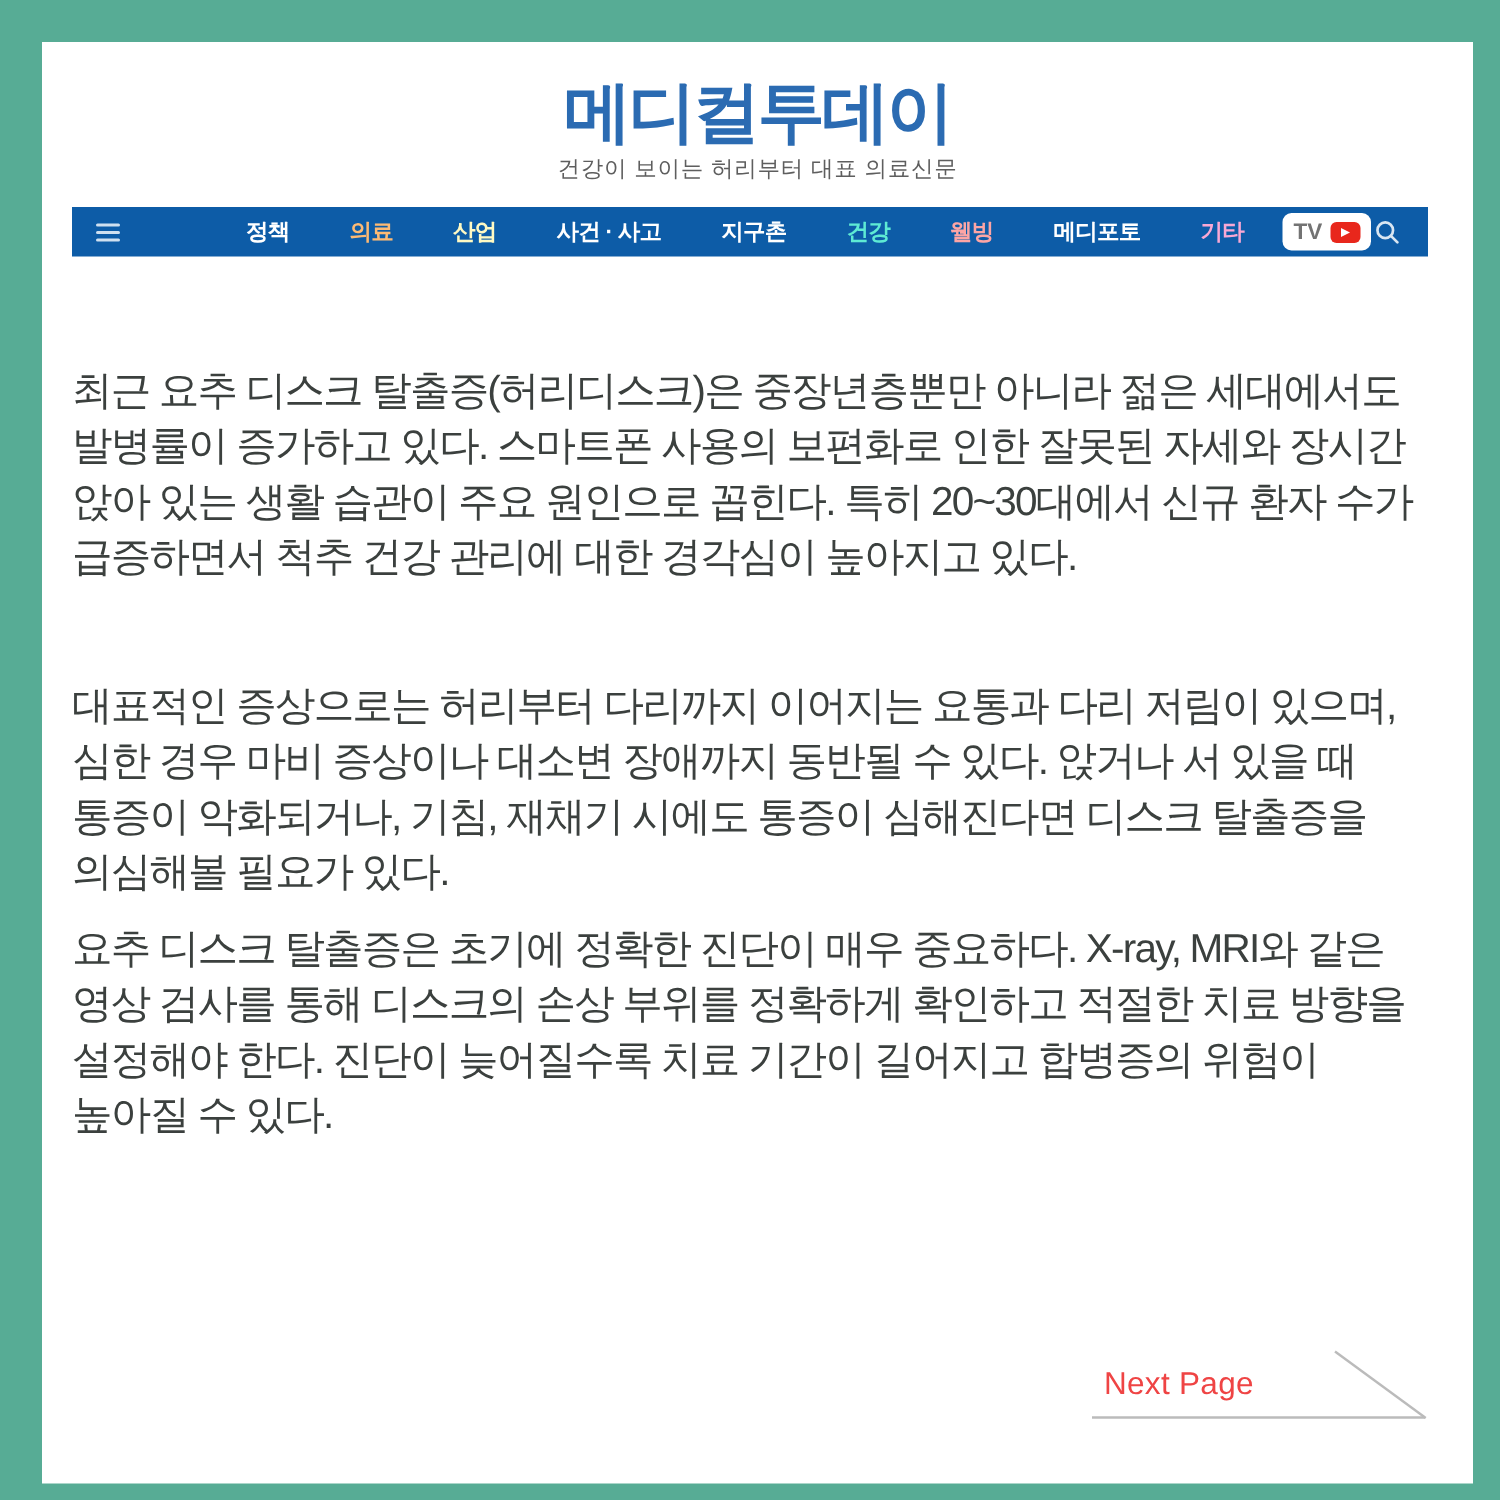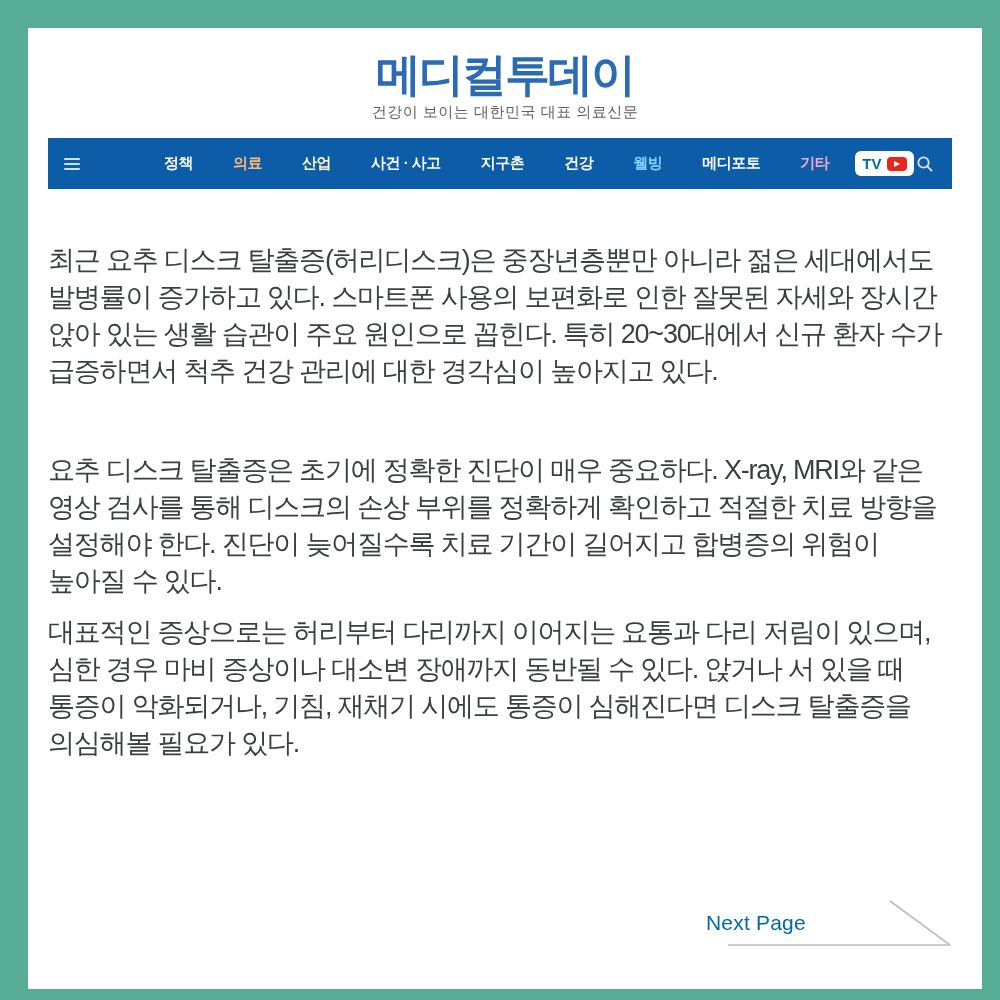--- a/index.html
+++ b/index.html
@@ -19,108 +19,108 @@
   .masthead { position: absolute; top: 22px; left: 0; width: 100%; text-align: center; }
   .logo {
     font-size: 45px; font-weight: 900; letter-spacing: -2px;
     color: #2B6BB2; line-height: 50px; display: inline-block;
   }
   .tagline {
     margin-top: 3px; font-size: 15px; color: #5e5e5e; letter-spacing: 0.5px;
   }
   
   .nav {
-    position: absolute; left: 20px; top: 110px; width: 904px; height: 51px;
+    position: absolute; left: 20px; top: 110px; width: 904px; height: 33px;
     background: #0D5CA7;
     display: flex; align-items: center;
     padding: 0 18px 0 16px;
   }
   .hamburger { display: inline-flex; flex-direction: column; gap: 3px; width: 16px; cursor: pointer; }
   .hamburger .bar { height: 2px; width: 16px; background: #cfe0f0; border-radius: 1px; }
   .nav-items { display: flex; align-items: center; gap: 40px; margin-left: 84px; list-style: none; }
   .nav-items a {
     color: #ffffff; font-size: 15px; font-weight: bold; text-decoration: none;
     letter-spacing: -0.5px; white-space: nowrap; cursor: pointer;
   }
   .tv-btn {
     margin-left: 26px; background: #ffffff; border-radius: 6px;
     height: 25px; padding: 0 7px; display: inline-flex; align-items: center; gap: 5px;
     cursor: pointer; text-decoration: none;
   }
-  .tv-btn .tv-label { color: #0369a1; font-size: 15px; font-weight: bold; }
+  .tv-btn .tv-label { color: #737373; font-size: 15px; font-weight: bold; }
   .yt { width: 20px; height: 14px; background: #E8271C; border-radius: 4px;
         display: inline-flex; align-items: center; justify-content: center; }
   .yt .yt-play {
     width: 0; height: 0;
     border-top: 3.5px solid transparent; border-bottom: 3.5px solid transparent;
     border-left: 6px solid #ffffff; margin-left: 1px;
   }
   .search { margin-left: auto; display: inline-flex; align-items: center; cursor: pointer; }
   
   .article {
     position: absolute; left: 20px; top: 214px; width: 904px;
     color: #3B403E;
   }
   .article p {
     font-size: 27px; line-height: 37px; letter-spacing: -1.2px;
     margin-bottom: 14px; word-break: keep-all;
   }
   .article p.first { margin-bottom: 62px; }
   
   .next-page-label {
-    position: absolute; left: 678px; top: 883px;
-    font-size: 21px; color: #0369a1; letter-spacing: 0.2px; cursor: pointer;
+    position: absolute; left: 708px; top: 883px;
+    font-size: 21px; color: #ef4444; letter-spacing: 0.2px; cursor: pointer;
   }
   .next-page-arrow { position: absolute; left: 700px; top: 840px; }
 </style>
 </head>
 <body>
 
 <div class="content-card">
 
   <header class="masthead">
     <div class="logo">메디컬투데이</div>
-    <div class="tagline">건강이 보이는 대한민국 대표 의료신문</div>
+    <div class="tagline">건강이 보이는 허리부터 대표 의료신문</div>
   </header>
 
   <nav class="nav">
     <span class="hamburger">
       <span class="bar"></span>
       <span class="bar"></span>
       <span class="bar"></span>
     </span>
     <ul class="nav-items">
       <li><a style="color: rgb(255, 255, 255);">정책</a></li>
       <li><a style="color: #fdba74;">의료</a></li>
       <li><a style="color: #fef9c3;">산업</a></li>
       <li><a style="color: rgb(255, 255, 255);">사건 · 사고</a></li>
       <li><a style="color: rgb(255, 255, 255);">지구촌</a></li>
-      <li><a style="color: #ffffff;">건강</a></li>
-      <li><a style="color: #7dd3fc;">웰빙</a></li>
+      <li><a style="color: #5eead4;">건강</a></li>
+      <li><a style="color: #fca5a5;">웰빙</a></li>
       <li><a style="color: rgb(255, 255, 255);">메디포토</a></li>
       <li><a style="color: #f9a8d4;">기타</a></li>
     </ul>
     <a class="tv-btn">
       <span class="tv-label">TV</span>
       <span class="yt">
           <span class="yt-play"></span>
         </span>
     </a>
     <span class="search">
       <svg width="18" height="18" viewBox="0 0 18 18">
         <circle cx="7.5" cy="7.5" r="5.2" fill="none" stroke="#D9E6F2" stroke-width="1.8"></circle>
         <line x1="11.6" y1="11.6" x2="15.6" y2="15.6" stroke="#D9E6F2" stroke-width="1.8" stroke-linecap="round"></line>
       </svg>
     </span>
   </nav>
 
   <main class="article">
     <p class="first">최근 요추 디스크 탈출증(허리디스크)은 중장년층뿐만 아니라 젊은 세대에서도 발병률이 증가하고 있다. 스마트폰 사용의 보편화로 인한 잘못된 자세와 장시간 앉아 있는 생활 습관이 주요 원인으로 꼽힌다. 특히 20~30대에서 신규 환자 수가 급증하면서 척추 건강 관리에 대한 경각심이 높아지고 있다.</p>
+    <p>대표적인 증상으로는 허리부터 다리까지 이어지는 요통과 다리 저림이 있으며, 심한 경우 마비 증상이나 대소변 장애까지 동반될 수 있다. 앉거나 서 있을 때 통증이 악화되거나, 기침, 재채기 시에도 통증이 심해진다면 디스크 탈출증을 의심해볼 필요가 있다.</p>
     <p>요추 디스크 탈출증은 초기에 정확한 진단이 매우 중요하다. X-ray, MRI와 같은 영상 검사를 통해 디스크의 손상 부위를 정확하게 확인하고 적절한 치료 방향을 설정해야 한다. 진단이 늦어질수록 치료 기간이 길어지고 합병증의 위험이 높아질 수 있다.</p>
-    <p>대표적인 증상으로는 허리부터 다리까지 이어지는 요통과 다리 저림이 있으며, 심한 경우 마비 증상이나 대소변 장애까지 동반될 수 있다. 앉거나 서 있을 때 통증이 악화되거나, 기침, 재채기 시에도 통증이 심해진다면 디스크 탈출증을 의심해볼 필요가 있다.</p>
   </main>
 
   <div class="next-page-label">Next Page</div>
   <svg class="next-page-arrow" width="226" height="80" viewBox="0 0 226 80">
     <line x1="0" y1="77" x2="222" y2="77" stroke="#BBBBBB" stroke-width="1.6"></line>
     <line x1="162" y1="33" x2="222.5" y2="77.3" stroke="#BBBBBB" stroke-width="1.6"></line>
   </svg>
 
 </div>
 

